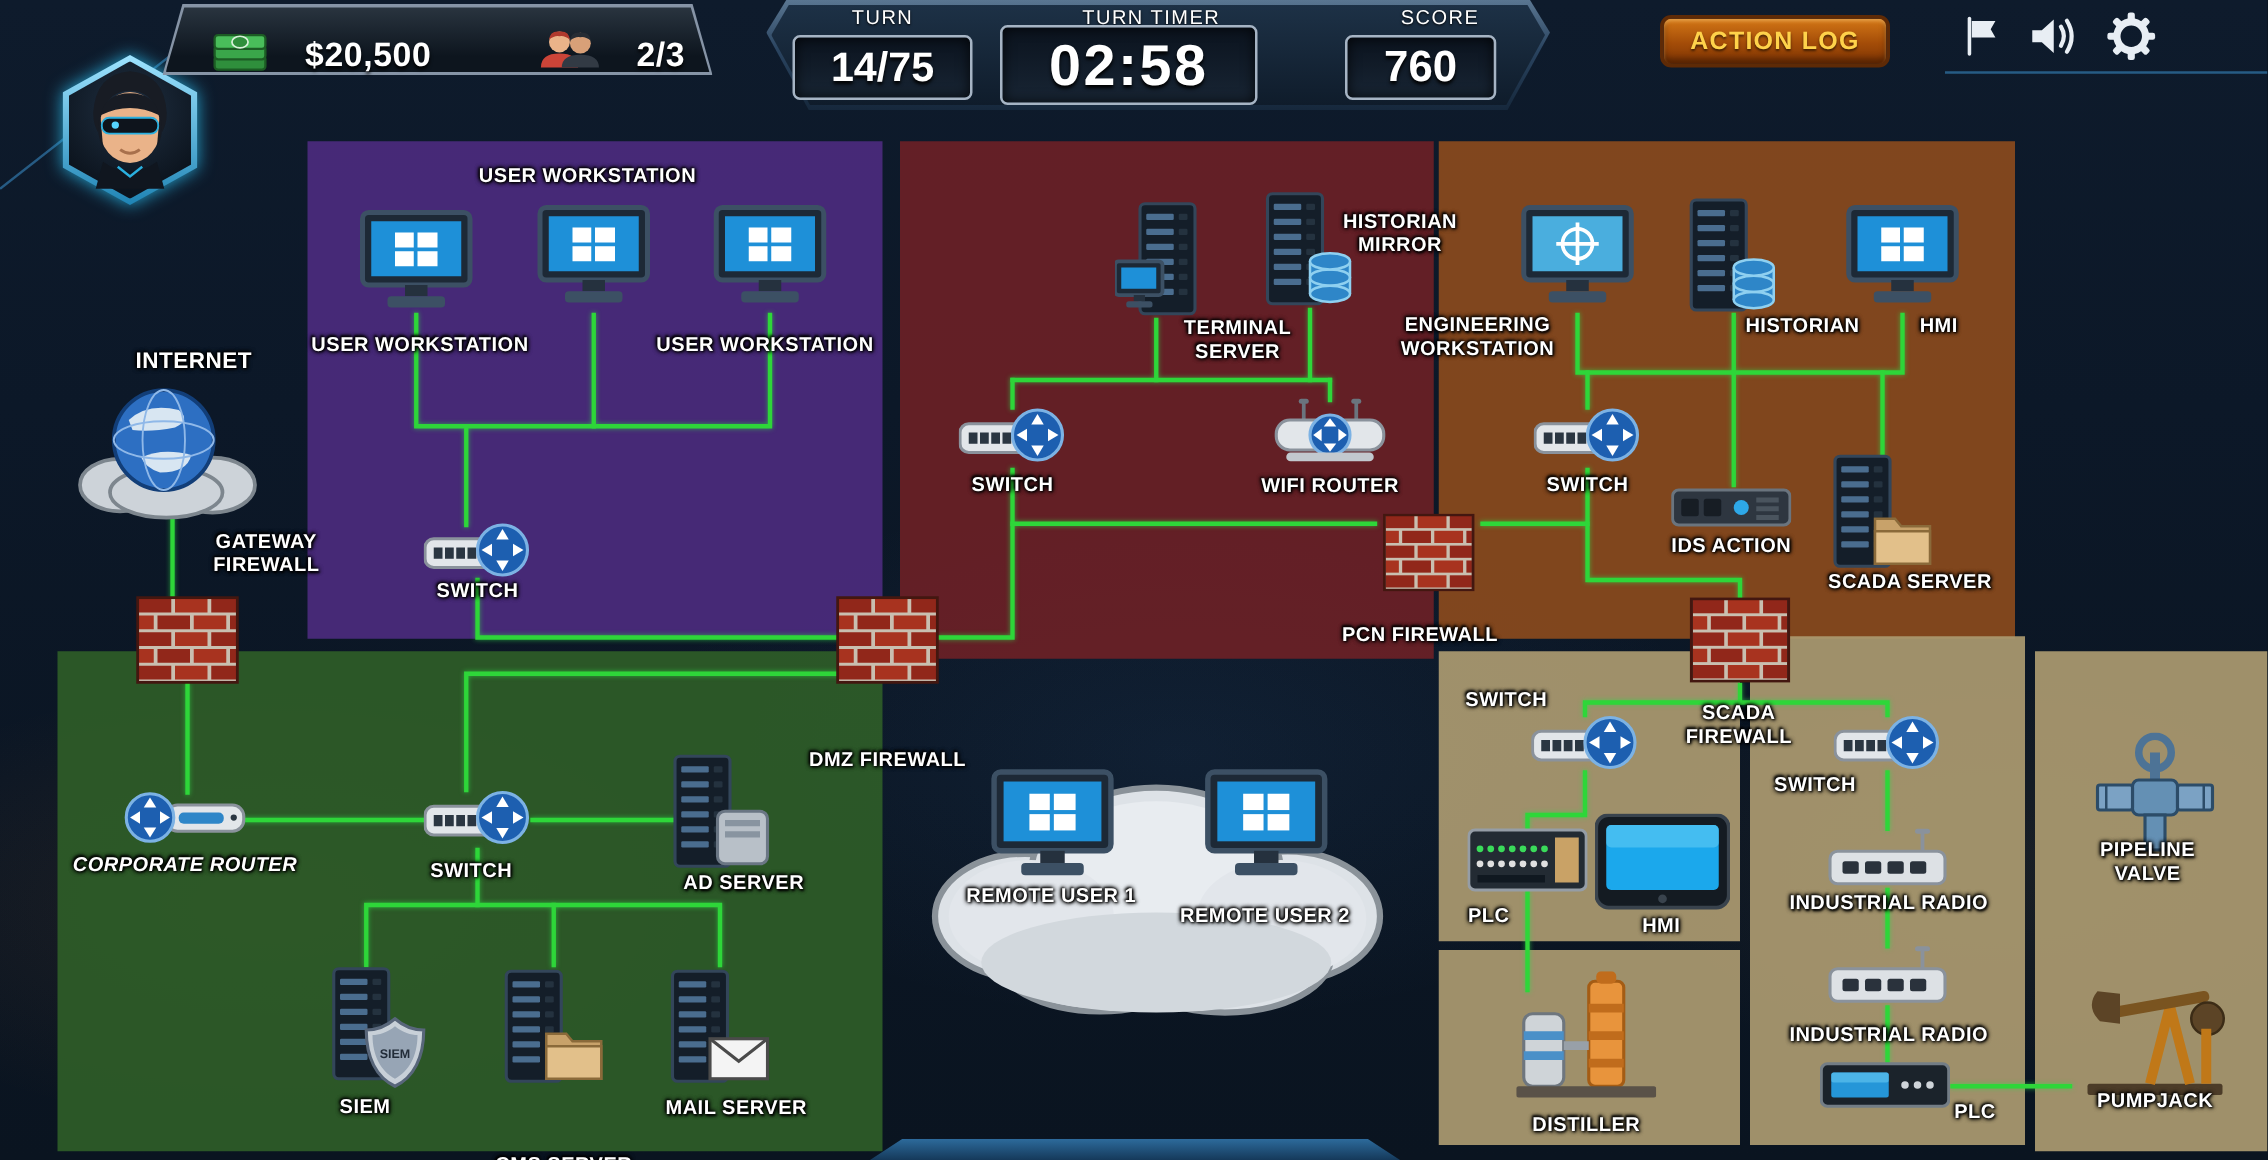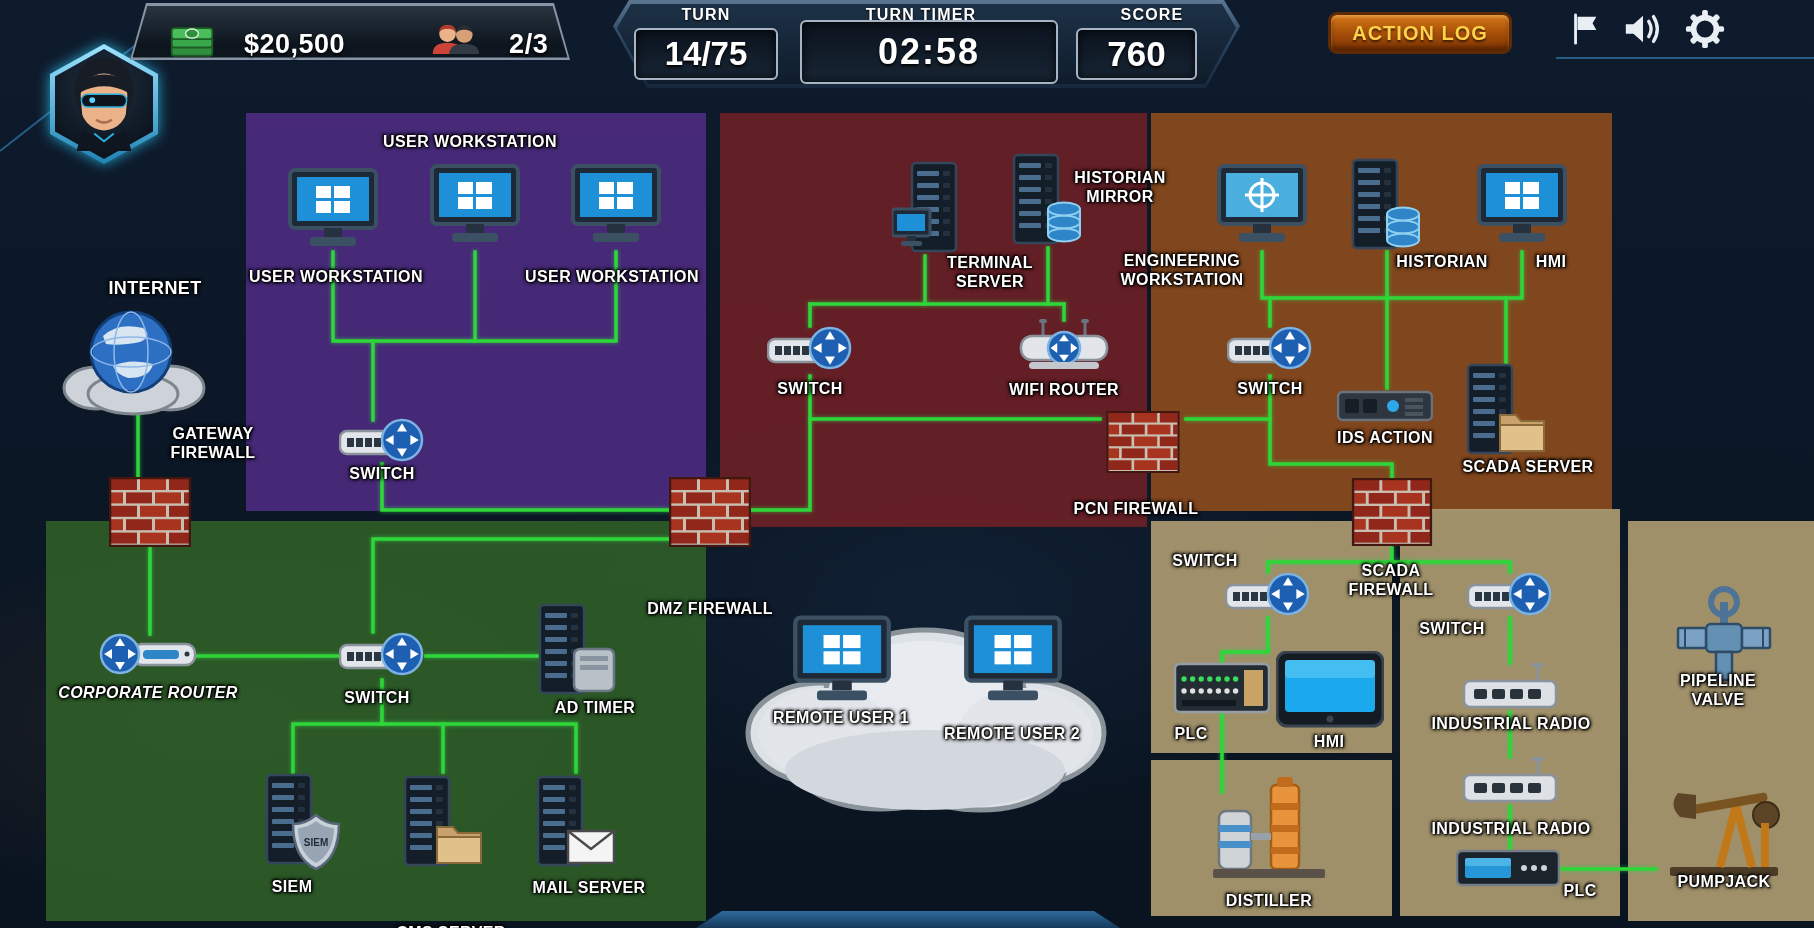--- a/index.html
+++ b/index.html
@@ -34,28 +34,28 @@
   .panel-left .row{position:absolute;inset:0;display:flex;align-items:flex-end;padding:0 38px;gap:28px}
   .res-text{color:#fff;font-weight:700;font-size:27px;letter-spacing:.5px;text-shadow:0 2px 3px #000}
   .icon-cash svg{width:48px;height:38px;display:block}
   .icon-staff{margin-left:56px}
   .icon-staff svg{width:52px;height:38px;display:block}
   .panel-center{position:absolute;left:613px;top:0;width:627px;height:88px;z-index:6}
   .hud-center-bg{position:absolute;inset:0;background:linear-gradient(180deg,#5a7691,#2a4460 45%,#16283c);
     clip-path:polygon(16px 0,calc(100% - 16px) 0,100% 26px,calc(100% - 34px) 100%,34px 100%,0 26px)}
   .hud-center-in{position:absolute;inset:4px;background:linear-gradient(180deg,#1d3146,#0f1c2b);
     clip-path:polygon(14px 0,calc(100% - 14px) 0,100% 24px,calc(100% - 31px) 100%,31px 100%,0 24px)}
-  .hud-label{position:absolute;transform:translateX(-50%);top:6px;color:#fff;font-weight:700;font-size:16px;
+  .hud-label{position:absolute;transform:translateX(-50%);top:6px;color:#fff;font-weight:400;font-size:16px;
     letter-spacing:1.2px;text-shadow:0 1px 2px #000}
   .lbl-turn{left:93px}.lbl-timer{left:308px}.lbl-score{left:539px}
   .hud-box{position:absolute;display:flex;align-items:center;justify-content:center;
     background:linear-gradient(180deg,#0b131e,#182534);border:2.5px solid #a6b4c4;border-radius:6px;
     color:#fff;font-weight:700;text-shadow:0 2px 3px #000;box-shadow:inset 0 0 10px rgba(0,0,0,.8)}
   .box-turn{left:21px;top:28px;width:144px;height:52px;font-size:33px}
-  .box-timer{left:187px;top:20px;width:258px;height:64px;font-size:36px;letter-spacing:2px}
+  .box-timer{left:187px;top:20px;width:206px;height:64px;font-size:46px;letter-spacing:2px}
   .box-score{left:463px;top:28px;width:121px;height:52px;font-size:35px}
   .action-log{position:absolute;left:1328px;top:12px;width:184px;height:42px;z-index:6;cursor:pointer;
     background:linear-gradient(180deg,#d47716,#a34c08 55%,#7e3504);border:3px solid #5e2a06;border-radius:9px;
     color:#ffd24a;font-family:"Liberation Sans",sans-serif;font-weight:700;font-size:20px;letter-spacing:1px;
     text-shadow:0 2px 2px rgba(0,0,0,.6);box-shadow:inset 0 2px 3px rgba(255,210,130,.45),inset 0 -4px 5px rgba(50,18,0,.55)}
   .top-icons{position:absolute;left:1568px;top:8px;z-index:6;display:flex;align-items:center;gap:20px}
   .ticon{display:inline-block;cursor:pointer}
   .ticon svg{display:block}
   .decor-left-diag{position:absolute;left:0;top:150px;width:172px;height:2px;background:rgba(60,145,205,.55);
     transform:rotate(-38deg);transform-origin:left center;z-index:2}
@@ -532,21 +532,21 @@
           <rect x="33" y="22" width="7" height="5" rx="1" fill="#24323f"></rect>
           <rect x="33" y="34" width="7" height="5" rx="1" fill="#24323f"></rect>
           <rect x="33" y="46" width="7" height="5" rx="1" fill="#24323f"></rect>
           <rect x="33" y="58" width="7" height="5" rx="1" fill="#24323f"></rect>
           <rect x="33" y="70" width="7" height="5" rx="1" fill="#24323f"></rect>
           <rect x="36" y="46" width="40" height="42" rx="6" fill="#b8c0c8" stroke="#6a7684" stroke-width="2.5"></rect>
           <rect x="42" y="53" width="28" height="5" fill="#8894a0"></rect>
           <rect x="42" y="62" width="28" height="5" fill="#8894a0"></rect>
         </svg>
       </div>
-      <div class="dev-label" style="left: 595px; top: 708px;">AD TIMER</div>
+      <div class="dev-label" style="left: 595px; top: 708px;">AD SERVER</div>
       <div class="device" style="left: 265px; top: 773px; width: 76px; height: 98px;">
         <svg viewBox="0 0 76 98">
           <rect x="2" y="2" width="44" height="88" rx="4" fill="#141e29" stroke="#33465a" stroke-width="2.5"></rect>
           <rect x="7" y="10" width="22" height="5" rx="1" fill="#4a6d8f"></rect>
           <rect x="7" y="22" width="22" height="5" rx="1" fill="#4a6d8f"></rect>
           <rect x="7" y="34" width="22" height="5" rx="1" fill="#4a6d8f"></rect>
           <rect x="7" y="46" width="22" height="5" rx="1" fill="#4a6d8f"></rect>
           <rect x="7" y="58" width="22" height="5" rx="1" fill="#4a6d8f"></rect>
           <rect x="7" y="70" width="22" height="5" rx="1" fill="#4a6d8f"></rect>
           <rect x="33" y="10" width="7" height="5" rx="1" fill="#24323f"></rect>

